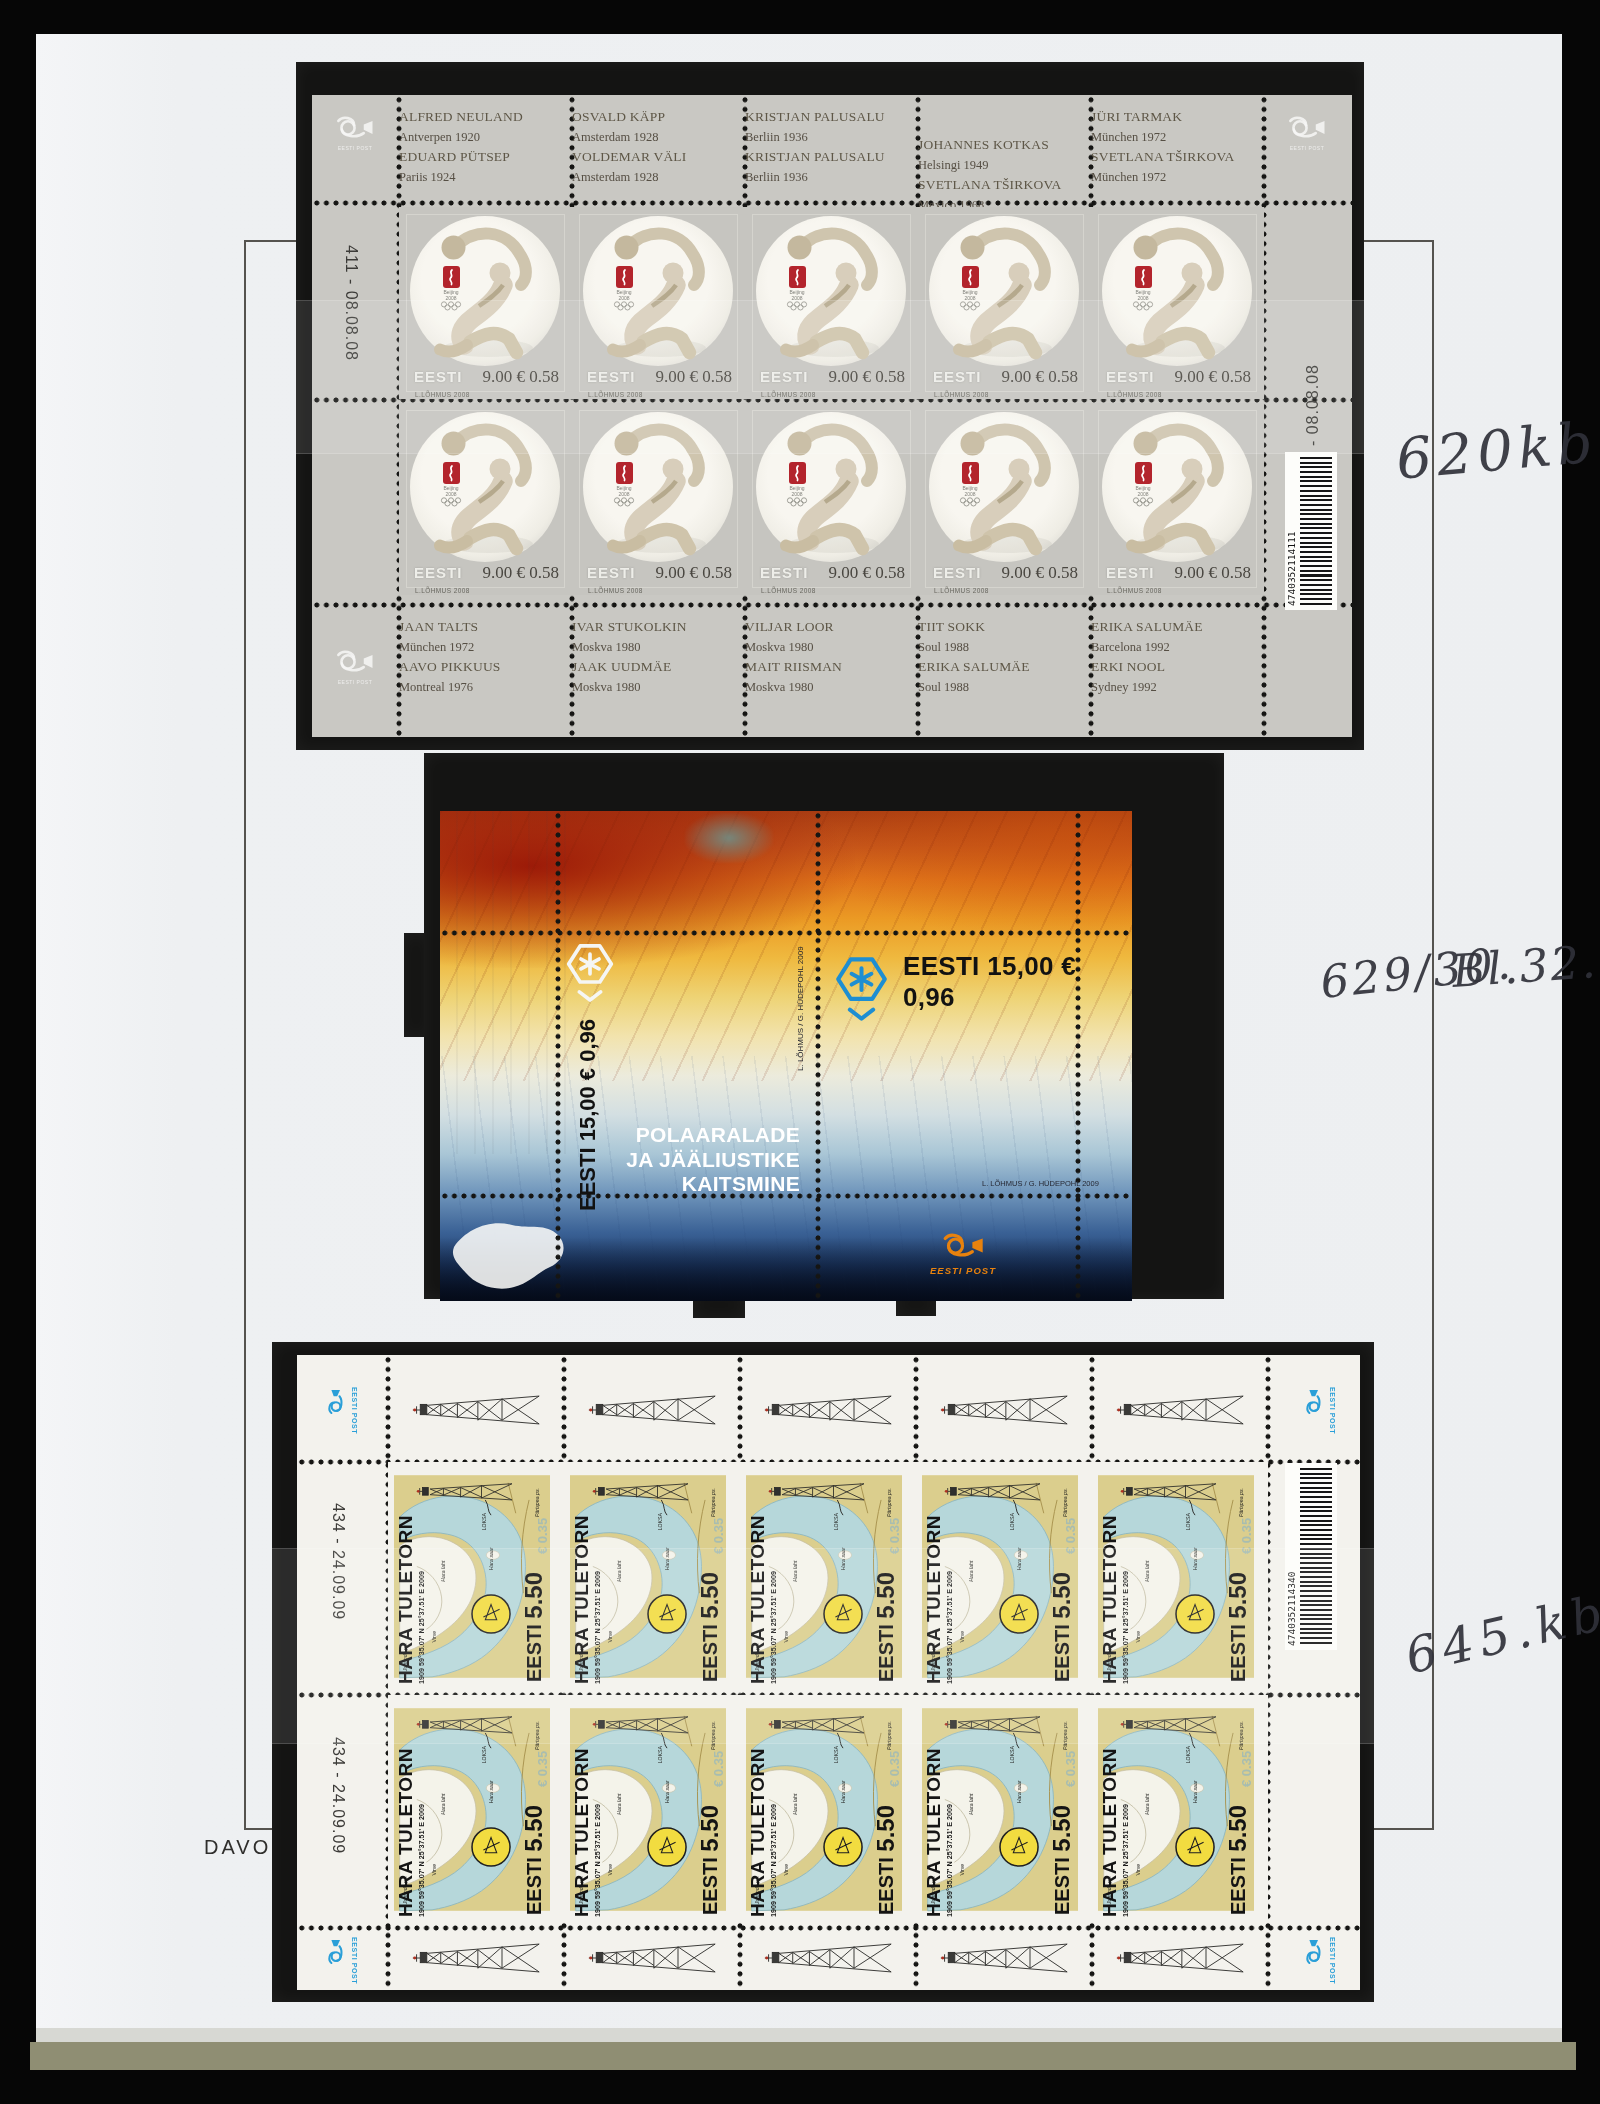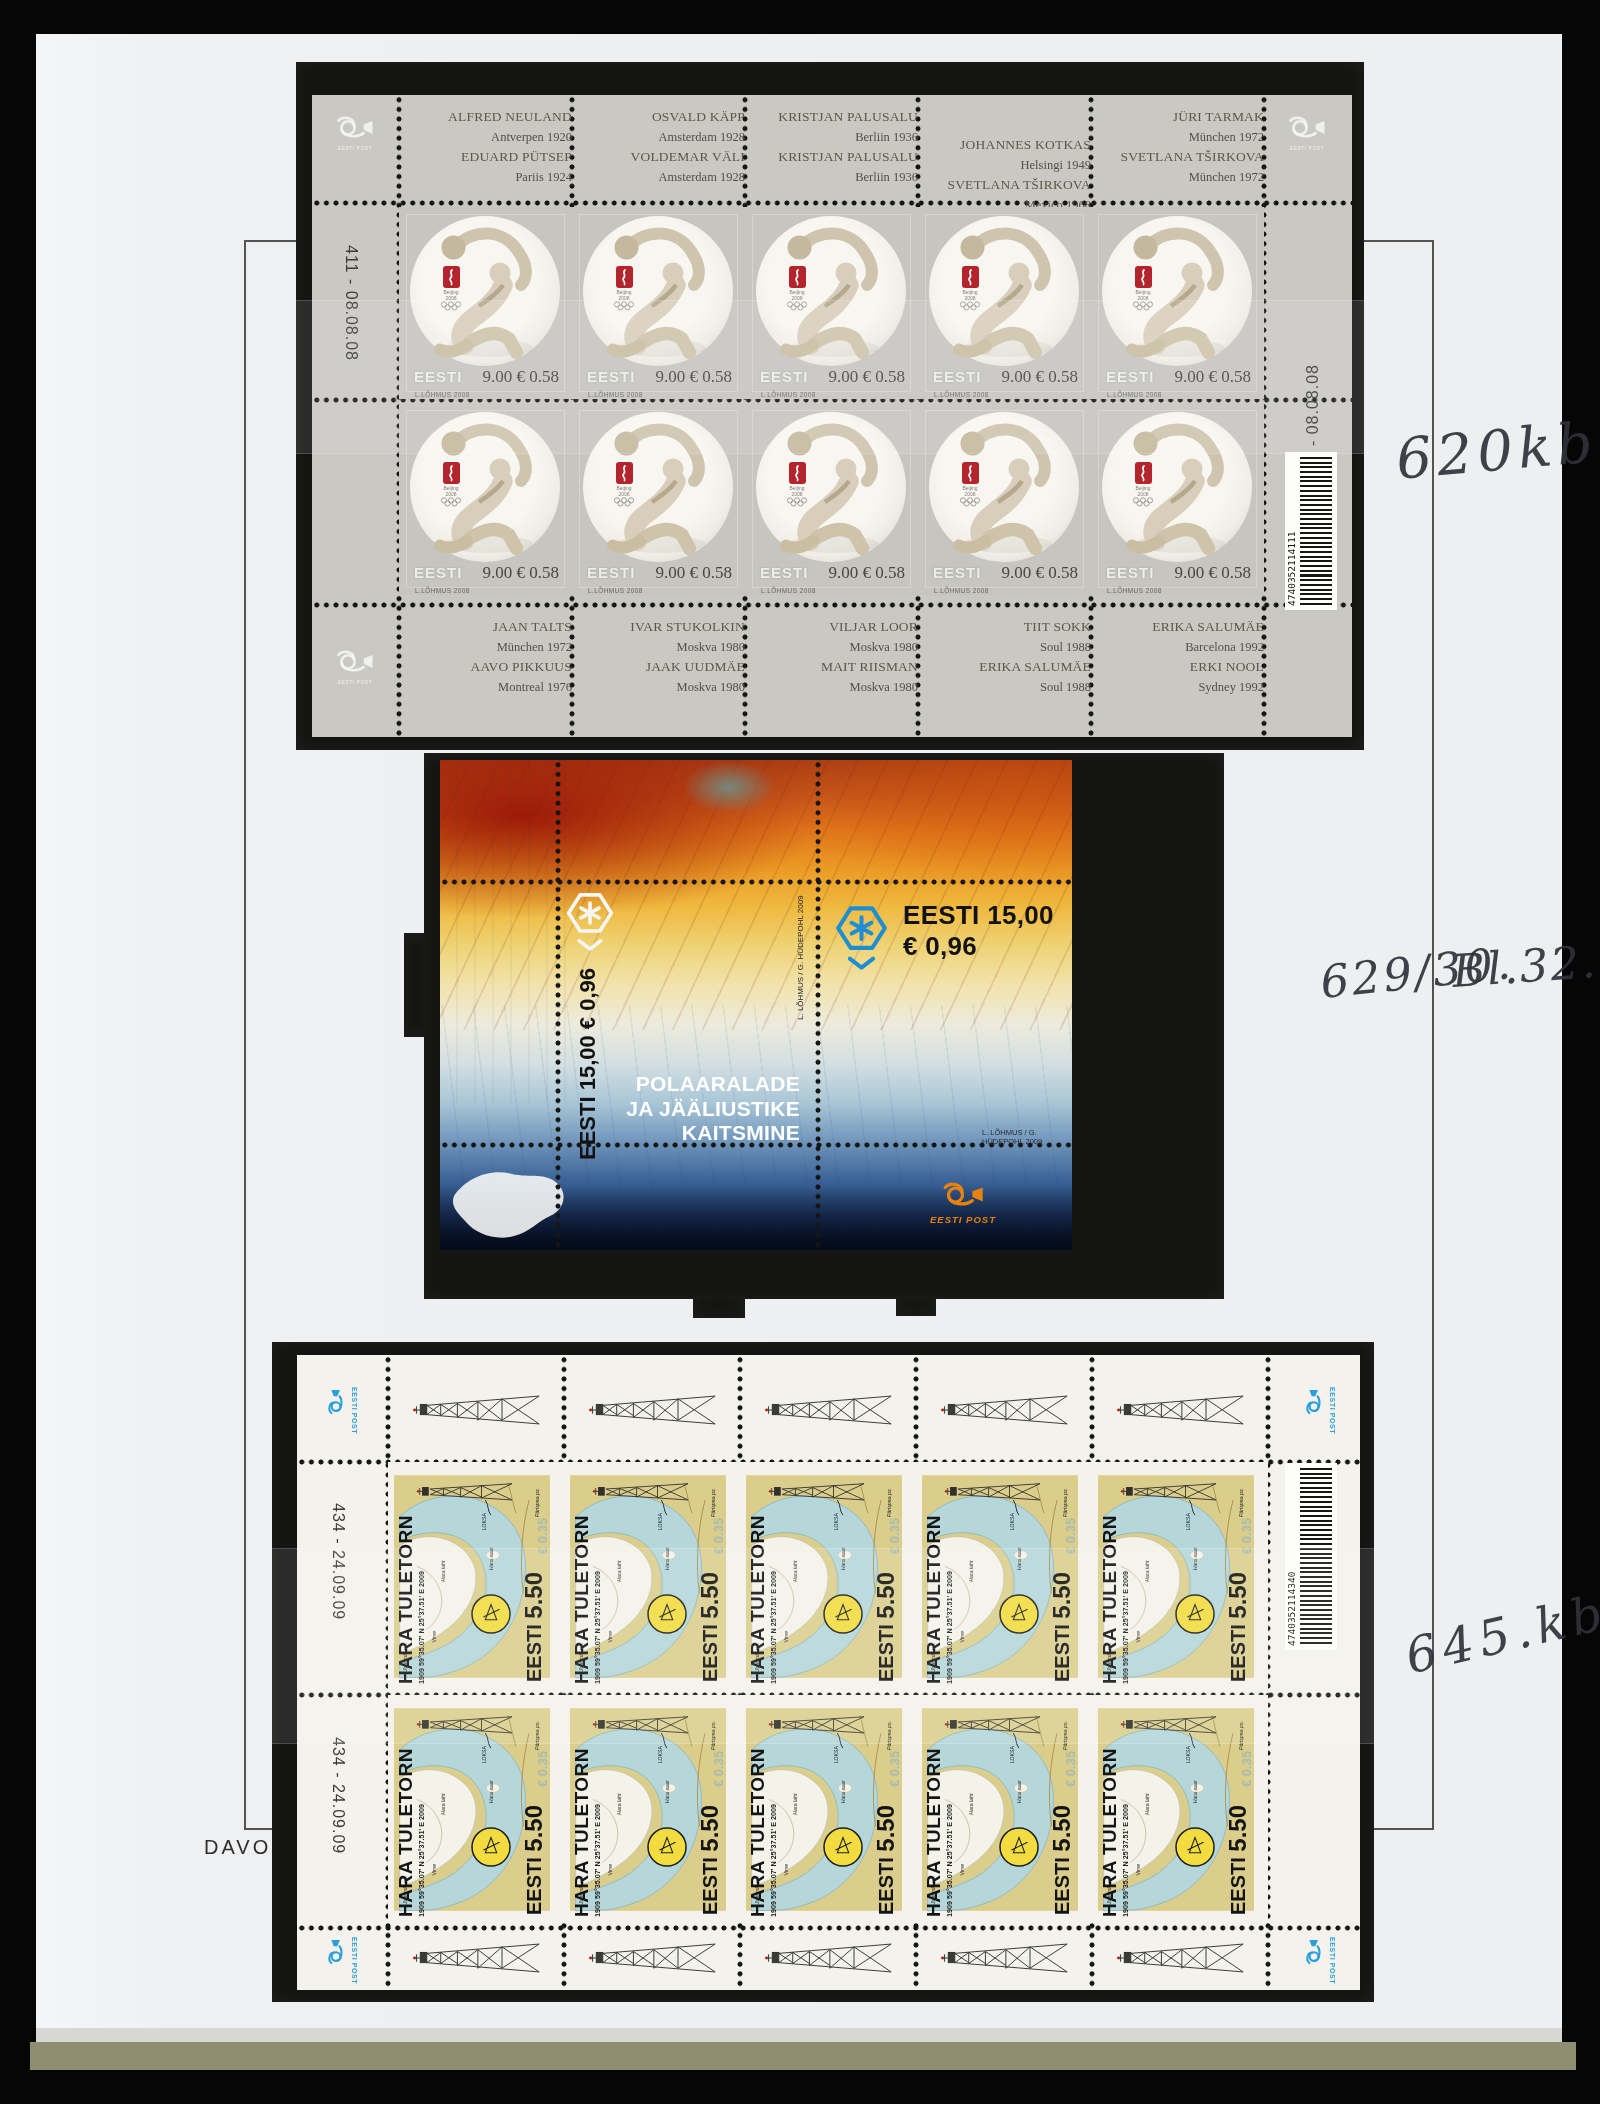--- a/index.html
+++ b/index.html
@@ -13,21 +13,21 @@
   #page-edge2{left:30px;top:2042px;width:1546px;height:28px;background:#8f8e73;}
   #frame{left:244px;top:240px;width:1186px;height:1586px;border:2px solid #55534f;}
   #davo{left:204px;top:1836px;font-size:20px;letter-spacing:3px;color:#2f2e2c;}
   
   .mount{background:#141413;box-shadow:inset 0 0 18px rgba(255,255,255,0.05);}
   .sheet{background:#c9c8c3;}
   .perf-v{position:absolute;width:6px;background-image:radial-gradient(circle at 3px 4.8px,#151513 2.1px,rgba(0,0,0,0) 2.9px);background-size:6px 9.6px;}
   .perf-h{position:absolute;height:6px;background-image:radial-gradient(circle at 4.8px 3px,#151513 2.1px,rgba(0,0,0,0) 2.9px);background-size:9.6px 6px;}
   .clear-band{background:rgba(255,255,255,0.10);border-top:1px solid rgba(255,255,255,0.16);border-bottom:1px solid rgba(255,255,255,0.16);}
   
-  .lbl-cell{position:absolute;width:173px;text-align:right;color:#5e5747;font-family:"Liberation Serif",serif;}
+  .lbl-cell{position:absolute;width:173px;text-align:left;color:#5e5747;font-family:"Liberation Serif",serif;}
   .lbl-cell .nm{font-size:13.5px;letter-spacing:.2px;line-height:1.55;}
   .lbl-cell .dt{font-size:12.5px;color:#564f44;line-height:1.5;}
   .oly-cell{position:absolute;width:173px;height:192px;background:#c6c5c0;}
   .oly-inner{position:absolute;inset:7px;border:1px solid rgba(250,250,245,0.28);}
   .oly-circle{position:absolute;left:11px;top:9px;width:150px;height:150px;border-radius:50%;
     background:radial-gradient(circle at 46% 42%,#f8f6f0 48%,#efede5 68%,rgba(233,231,223,0.25) 92%,rgba(233,231,223,0) 100%);}
   .oly-eesti{position:absolute;left:15px;top:161px;font-size:15px;font-weight:bold;color:rgba(252,252,248,0.82);text-shadow:0 0 2px rgba(120,120,115,0.5);letter-spacing:1px;}
   .oly-value{position:absolute;right:13px;top:160px;font-family:"Liberation Serif",serif;font-size:17px;color:#4a4741;}
   .oly-credit{position:absolute;left:16px;top:184px;font-size:6.5px;color:#68675f;letter-spacing:.4px;}
   .vert-up{writing-mode:vertical-rl;transform:rotate(180deg);}   
@@ -556,21 +556,21 @@
     <div class="oly-value">9.00 € 0.58</div>
     <div class="oly-credit">L.LÕHMUS 2008</div>
   </div>
     </div>
   <div class="abs clear-band" style="left:296px;top:300px;width:1068px;height:152px;"></div>
 
   <div class="abs mount" style="left:404px;top:933px;width:24px;height:104px;"></div>
   <div class="abs mount" style="left:693px;top:1292px;width:52px;height:26px;"></div>
   <div class="abs mount" style="left:896px;top:1292px;width:40px;height:24px;"></div>
   <div class="abs mount" style="left:424px;top:753px;width:800px;height:546px;"></div>
-  <div class="abs" id="sheet2" style="left:440px;top:760px;width:632px;height:490px;">
+  <div class="abs" id="sheet2" style="left:440px;top:811px;width:692px;height:490px;">
 
     <div class="abs" style="left:0;top:0;width:60%;height:32%;background:radial-gradient(ellipse at 22% 35%,rgba(150,18,6,0.9),rgba(150,18,6,0) 72%);"></div>
     <div class="abs" style="left:55%;top:0;width:45%;height:26%;background:radial-gradient(ellipse at 80% 20%,rgba(205,85,12,0.55),rgba(205,85,12,0) 75%);"></div>
     <div class="abs" style="left:0;top:0;width:100%;height:55%;opacity:.45;background:repeating-linear-gradient(115deg,rgba(120,30,5,0.28) 0 2px,rgba(0,0,0,0) 2px 27px);"></div>
     <div class="abs" style="left:0;top:50%;width:100%;height:50%;opacity:.5;background:repeating-linear-gradient(83deg,rgba(35,65,115,0.16) 0 1.5px,rgba(0,0,0,0) 1.5px 31px);"></div>
     <div class="abs" style="left:0;top:0;width:140px;height:70%;opacity:.5;background:repeating-linear-gradient(90deg,rgba(0,0,0,0) 0 16px,rgba(55,55,65,0.10) 16px 18px);"></div>
     <div class="abs" style="left:245px;top:2px;width:88px;height:50px;background:radial-gradient(ellipse,rgba(108,148,142,0.85),rgba(108,148,142,0) 75%);filter:blur(1px);"></div>
     <div class="abs" style="left:0;bottom:0;width:100%;height:64px;background:linear-gradient(to top,rgba(4,9,22,0.92),rgba(4,9,22,0));"></div>
 
     <svg class="abs" style="left:6px;top:398px;" width="125" height="86" viewBox="0 0 125 86">

